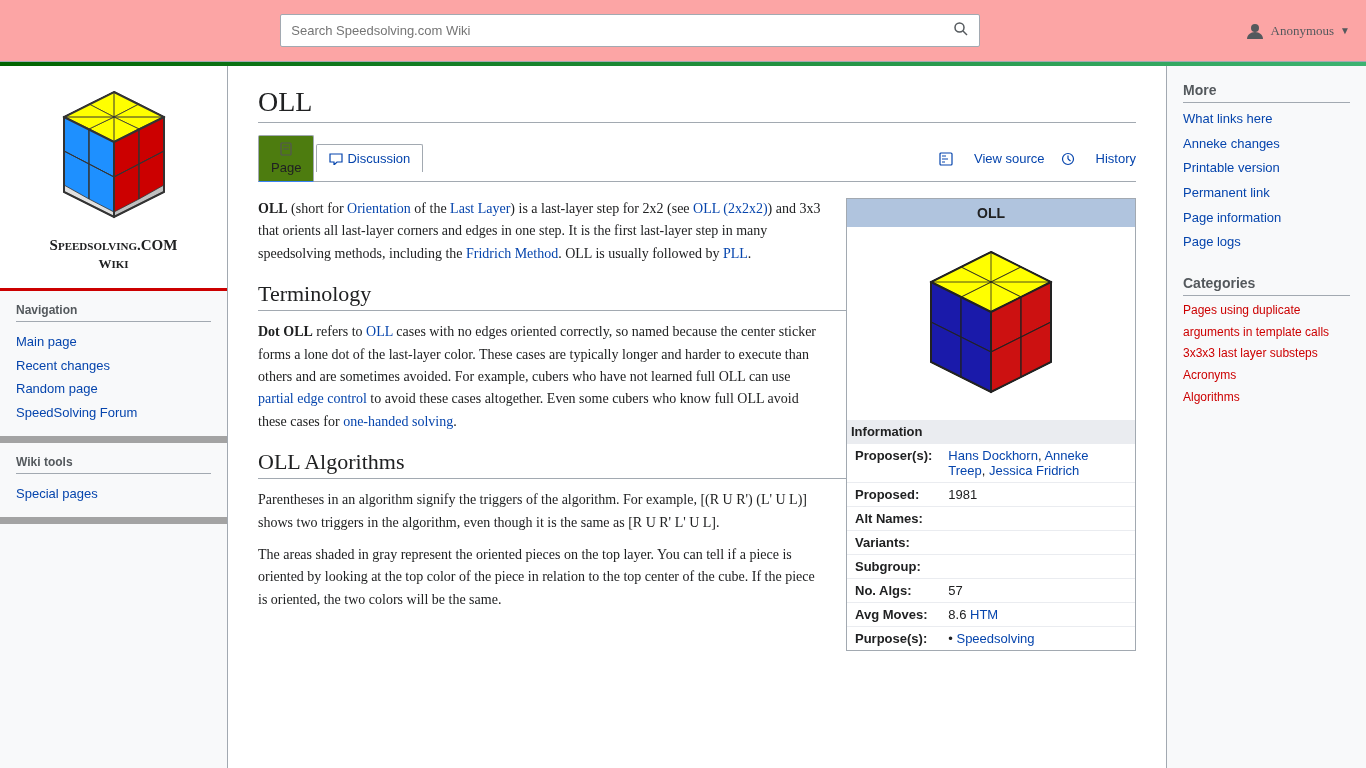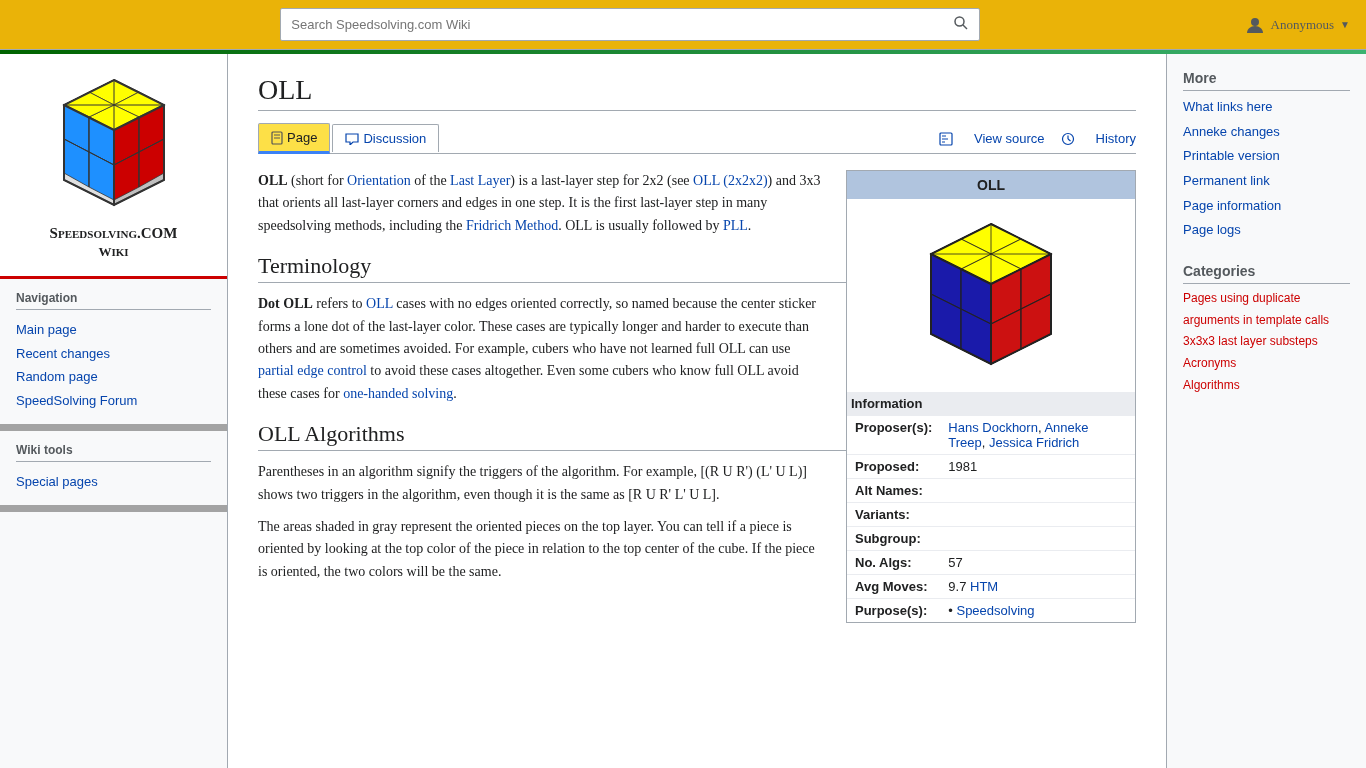--- a/index.html
+++ b/index.html
@@ -2,24 +2,24 @@
 <html><head>
   <meta charset="utf-8">
   <style>
     * { margin: 0; padding: 0; box-sizing: border-box; }
     body { font-family: 'Linux Libertine', Georgia, Times, serif; font-size: 14px; background: #f6f6f6; color: #202122; }
 
     
     #topbar {
       display: flex;
       align-items: center;
-      background: #eab308;
+      background: #fca5a5;
       border-bottom: 1px solid #a2a9b1;
       padding: 0 16px;
-      height: 50px;
+      height: 62px;
       position: relative;
       z-index: 10;
     }
     #search-container {
       flex: 1;
       margin: 0 16px;
     }
     #search-form {
       display: flex;
       align-items: center;
@@ -133,25 +133,26 @@
       color: #0645ad;
       cursor: pointer;
       border: 1px solid #a2a9b1;
       border-bottom: none;
       background: white;
       text-decoration: none;
       margin-right: 2px;
       border-radius: 2px 2px 0 0;
     }
     .tab-item.active {
-      background: #fde047;
+      background: #4d7c0f;
       color: #202122;
-      border-bottom: 3px solid #3b82f6;
+      border-bottom: 1px solid #3b82f6;
       margin-bottom: -1px;
       z-index: 1;
+      flex-direction: column;
     }
     .tab-actions {
       margin-left: auto;
       display: flex;
       align-items: center;
       gap: 16px;
     }
     .tab-action-link {
       display: flex;
       align-items: flex-end;
@@ -462,21 +463,21 @@
           <td class="info-label">Subgroup:</td>
           <td></td>
         </tr>
         <tr>
           <td class="info-label">No. Algs:</td>
           <td>57</td>
         </tr>
         <tr>
           <td class="info-label">Avg Moves:</td>
           <td>
-            <span>9.7</span>
+            <span>8.6</span>
             <a class="blue-link" href="#">HTM</a>
           </td>
         </tr>
         <tr>
           <td class="info-label">Purpose(s):</td>
           <td>• <a class="blue-link" href="#">Speedsolving</a></td>
         </tr>
       </tbody>
         </table>
     </div>

